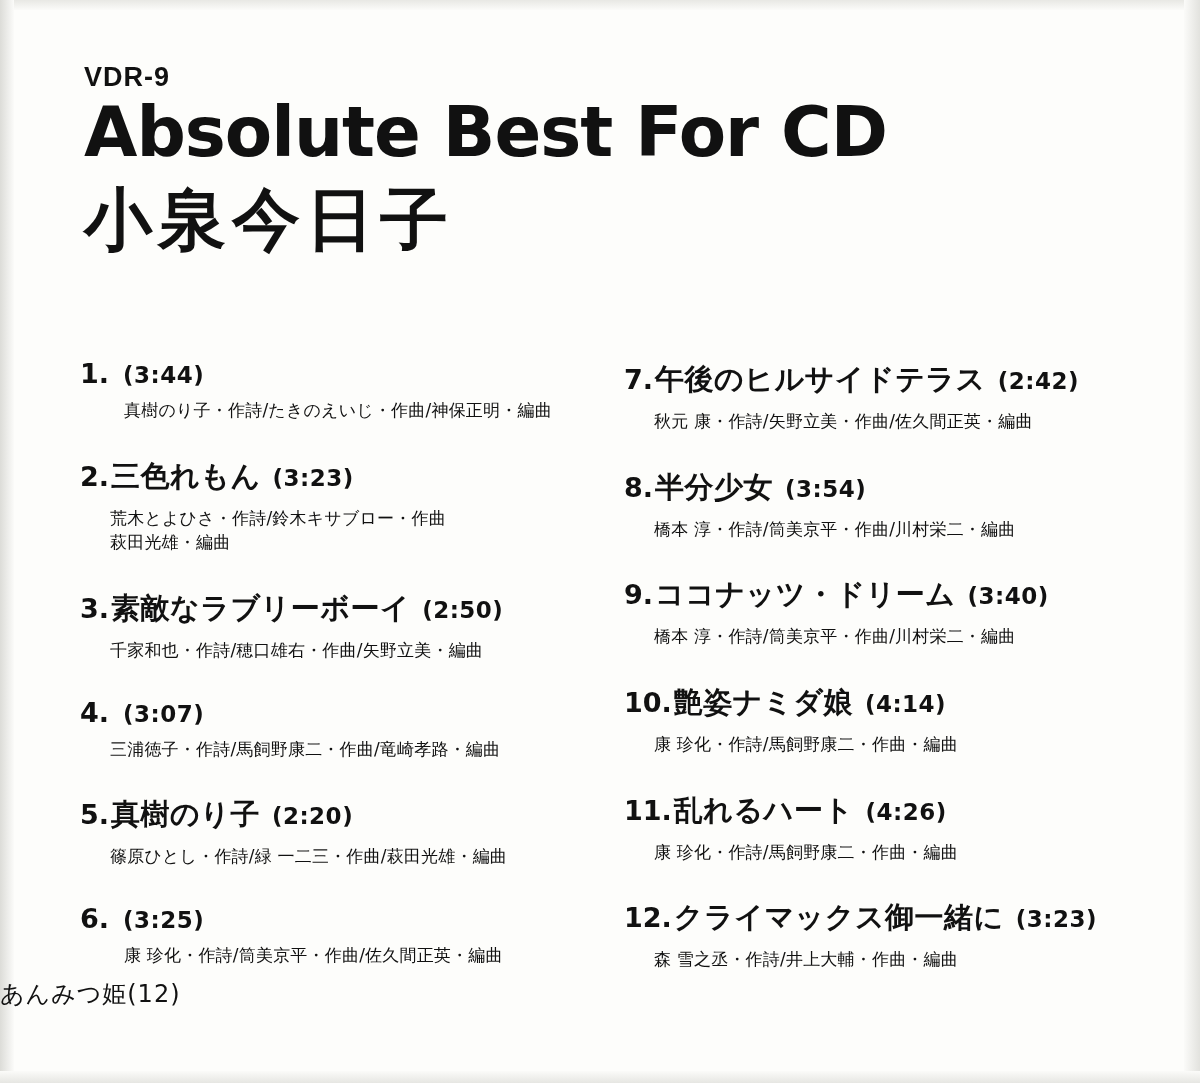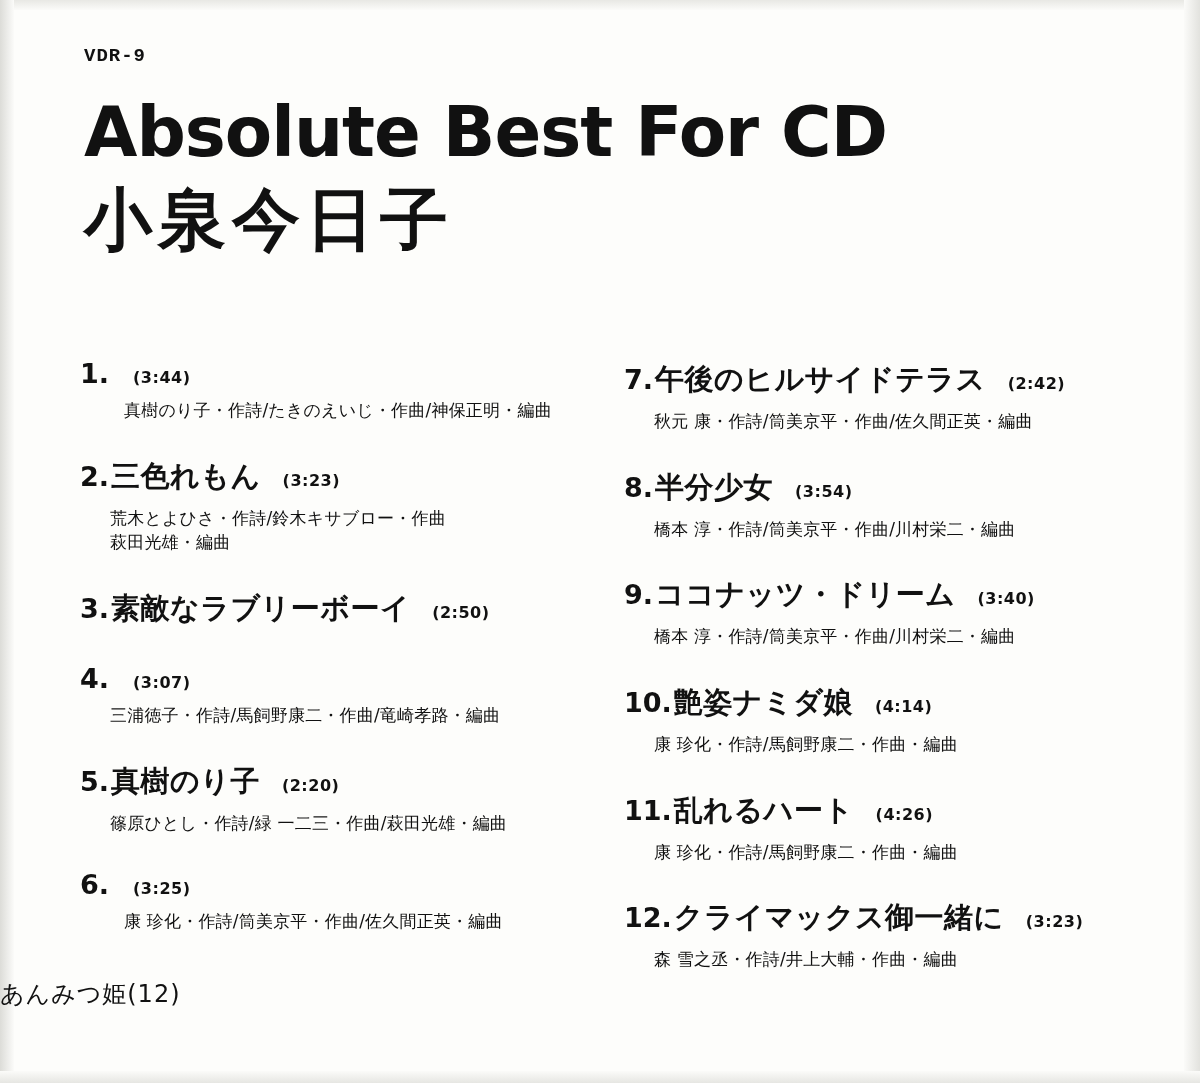--- a/index.html
+++ b/index.html
@@ -42,24 +42,24 @@
   .edge-bottom {
     position: absolute;
     left: 0; right: 0; bottom: 0;
     height: 12px;
     background: linear-gradient(to top, #e6e6e2, #fbfbf9);
   }
 
   .catalog-no {
     position: absolute;
     left: 84px;
-    top: 45px;
-    font-family: Liberation Mono, monospace;
-    font-weight: bold;
-    font-size: 19px;
+    top: 62px;
+    font-family: Liberation Sans, sans-serif;
+    font-weight: bold;
+    font-size: 27px;
     letter-spacing: 1px;
   }
   .album-title {
     position: absolute;
     left: 84px;
     top: 98px;
     font-family: "DejaVu Sans", sans-serif;
     font-weight: bold;
     font-size: 69px;
     letter-spacing: -1px;
@@ -111,22 +111,22 @@
   }
   .track-title {
     font-family: "DejaVu Sans", sans-serif;
     font-weight: bold;
     font-size: 29px;
     letter-spacing: 0.5px;
   }
   .track-time {
     font-family: "DejaVu Sans", sans-serif;
     font-weight: bold;
-    font-size: 16px;
-    margin-left: 22px;
+    font-size: 23px;
+    margin-left: 12px;
     letter-spacing: 0.5px;
   }
   .track-credits {
     margin-top: 9px;
     margin-left: 30px;
     font-family: "DejaVu Sans", sans-serif;
     font-size: 17px;
     line-height: 1.45;
     letter-spacing: 0.2px;
     white-space: pre-line;
@@ -181,20 +181,21 @@
         <div class="track-credits">荒木とよひさ・作詩/鈴木キサブロー・作曲
 萩田光雄・編曲</div>
       </div>
 
       <div class="track">
         <div class="track-head">
           <span class="track-num">3.</span>
           <span class="track-title">素敵なラブリーボーイ</span>
           <span class="track-time">(2:50)</span>
         </div>
+        <div class="track-credits">千家和也・作詩/穂口雄右・作曲/矢野立美・編曲</div>
       </div>
 
       <div class="track">
         <div class="track-head">
           <span class="track-num">4.</span>
           <span class="track-time">(3:07)</span>
         </div>
         <div class="track-credits">三浦徳子・作詩/馬飼野康二・作曲/竜崎孝路・編曲</div>
       </div>
 
@@ -218,21 +219,21 @@
     </div>
 
     <div class="track-col right">
 
       <div class="track">
         <div class="track-head">
           <span class="track-num">7.</span>
           <span class="track-title">午後のヒルサイドテラス</span>
           <span class="track-time">(2:42)</span>
         </div>
-        <div class="track-credits">秋元 康・作詩/筒美京平・作曲/佐久間正英・編曲</div>
+        <div class="track-credits">秋元 康・作詩/矢野立美・作曲/佐久間正英・編曲</div>
       </div>
 
       <div class="track">
         <div class="track-head">
           <span class="track-num">8.</span>
           <span class="track-title">半分少女</span>
           <span class="track-time">(3:54)</span>
         </div>
         <div class="track-credits">橋本 淳・作詩/筒美京平・作曲/川村栄二・編曲</div>
       </div>

